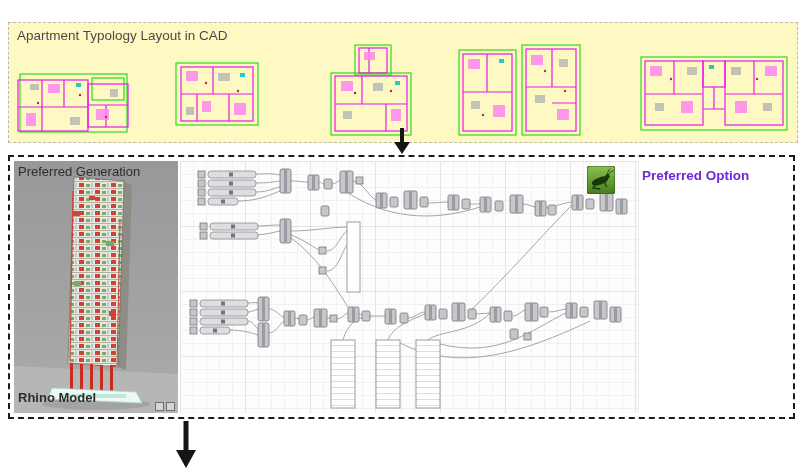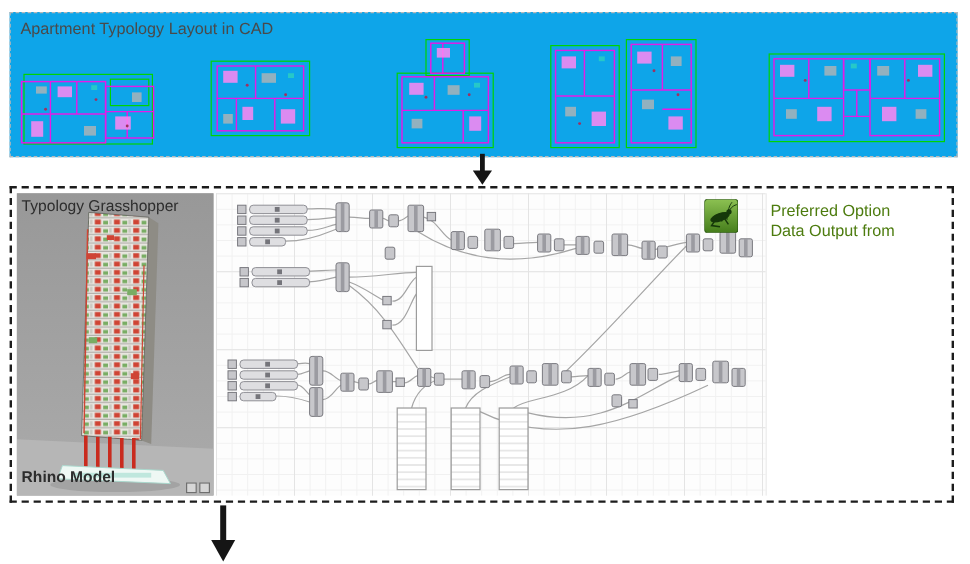--- a/index.html
+++ b/index.html
@@ -1,21 +1,21 @@
 <!DOCTYPE html>
 <html><head>
 <meta charset="utf-8">
 <style>
   html,body{margin:0;padding:0;background:#fff;}
   .page{position:relative;width:808px;height:470px;background:#ffffff;
         font-family:"Liberation Sans",sans-serif;overflow:hidden;}
 
   
-  .cad-panel{position:absolute;left:8px;top:10px;width:790px;height:121px;
-             border:1px dashed #b8b8b8;box-sizing:border-box;background:#0ea5e9;}
+  .cad-panel{position:absolute;left:8px;top:22px;width:790px;height:121px;
+             border:1px dashed #b8b8b8;box-sizing:border-box;background:#fef9c3;}
   .cad-title{position:absolute;left:8px;top:5px;font-size:13.5px;color:#4a4a4a;}
   .plans{position:absolute;left:0;top:0;width:100%;height:100%;}
 
   
   .arrow{position:absolute;}
   .arrow1{left:393px;top:128px;}
   .arrow2{left:175px;top:421px;}
 
   
   .gh-panel{position:absolute;left:8px;top:155px;width:787px;height:264px;
@@ -34,21 +34,21 @@
        linear-gradient(#e4e4e4 1px,transparent 1px),
        linear-gradient(90deg,#e4e4e4 1px,transparent 1px),
        linear-gradient(#f1f1f1 1px,transparent 1px),
        linear-gradient(90deg,#f1f1f1 1px,transparent 1px);
      background-size:65px 65px,65px 65px,13px 13px,13px 13px;
      border-right:1px solid #ececec;}
   .graph{position:absolute;left:0;top:0;width:100%;height:100%;}
   .gh-icon{position:absolute;left:407px;top:5px;width:28px;height:28px;}
 
   .side-text{position:absolute;left:632px;top:10px;font-size:13.5px;
-             color:#4d7c0f;line-height:17px;}
+             color:#6d28d9;line-height:17px;font-weight:bold;}
 
   
   .mg{stroke:#e61ae6;fill:none;stroke-width:1.2;}
   .mgf{fill:#ff86f2;opacity:.85;}
   .grn{stroke:#00d400;fill:none;stroke-width:1;}
   .gry{fill:#b4b4b4;opacity:.8;}
   .cyn{fill:#26c8c8;}
   .mrn{fill:#a03060;}
   .nd{fill:#c7c7cb;stroke:#75757b;stroke-width:.8;}
   .bar{fill:#dedee1;stroke:#8b8b91;stroke-width:.8;}
@@ -189,21 +189,21 @@
         <g fill="#c92b1e">
           <rect x="56" y="202" width="3" height="27"></rect>
             <rect x="66" y="203" width="3" height="27"></rect>
           <rect x="76" y="203" width="3" height="28"></rect>
             <rect x="86" y="204" width="3" height="27"></rect>
           <rect x="96" y="204" width="3" height="26"></rect>
         </g>
         <polygon points="38,227 122,231 128,242 34,238" fill="#eef8f4" stroke="#a8d8cd" stroke-width="0.8"></polygon>
         <rect x="46" y="233" width="66" height="4" fill="#bfe7dd"></rect>
       </svg>
-      <div class="vp-title">Typology Grasshopper</div>
+      <div class="vp-title">Preferred Generation</div>
       <div class="vp-caption">Rhino Model</div>
       <div class="vp-tabs">
           <span></span>
           <span></span>
         </div>
     </div>
 
     <div class="gh-canvas">
       <svg class="graph" viewBox="0 0 458 252">
         <defs>
@@ -393,21 +393,20 @@
           <path d="M10,16 L6,22 L13,23" stroke-width="1.3"></path>
           <path d="M16,15 L20,21" stroke-width="1.2"></path>
           <path d="M18,13 L19,17"></path>
           <path d="M14.5,14.5 L14.5,18.5"></path>
         </g>
       </svg>
     </div>
 
     <div class="side-text">
       <div>Preferred Option</div>
-      <div>Data Output from</div>
     </div>
   </section>
 
   <svg class="arrow arrow2" width="22" height="48" viewBox="0 0 22 48">
     <rect x="8.5" y="0" width="5" height="31" fill="#151515"></rect>
     <polygon points="1,29 21,29 11,47" fill="#151515"></polygon>
   </svg>
 
 </div>
 

